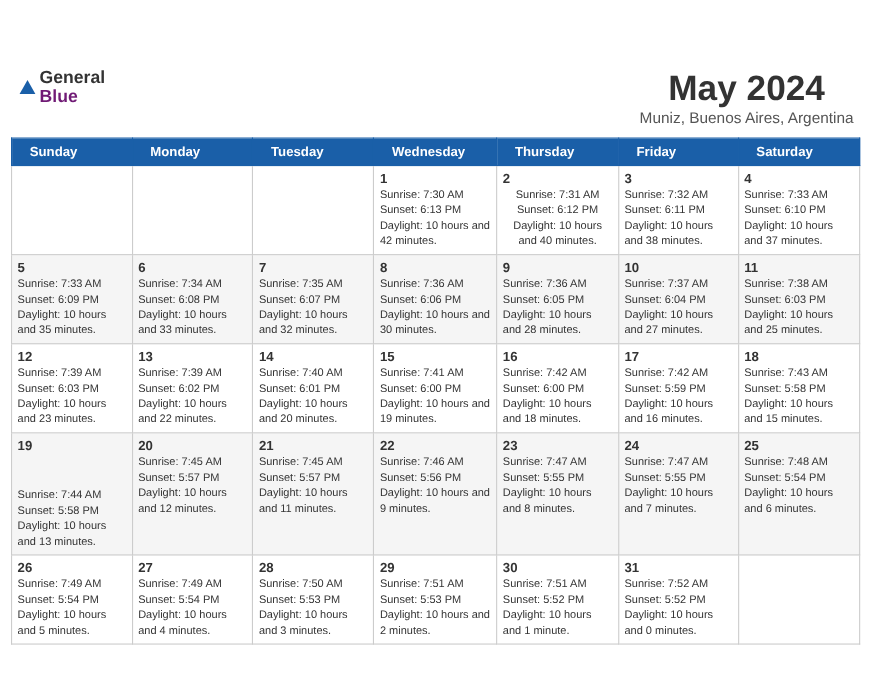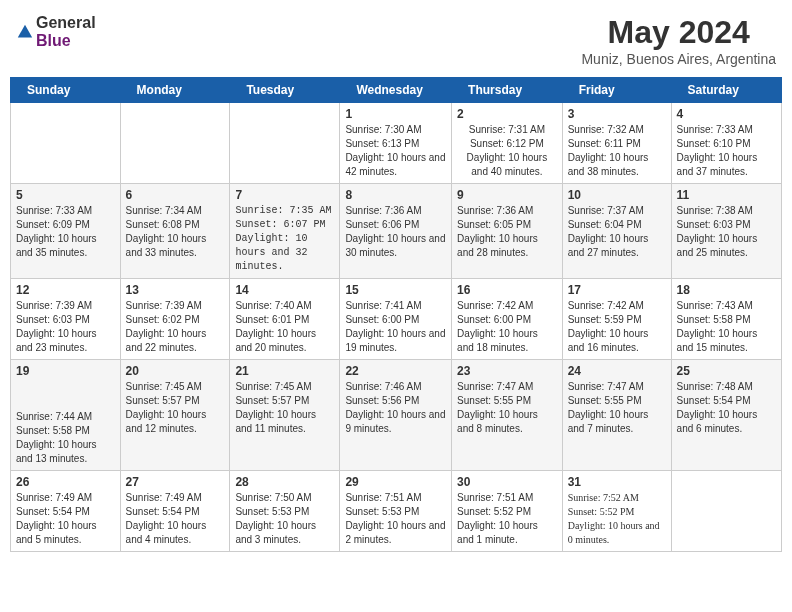--- a/index.html
+++ b/index.html
@@ -9,20 +9,21 @@
       width: 792px;
       min-height: 612px;
       padding: 10px;
     }
     .header {
       display: flex;
       justify-content: space-between;
       align-items: flex-start;
       margin-bottom: 6px;
       padding: 4px 6px;
+      margin-top: 48px;
     }
     .logo {
       display: flex;
       align-items: center;
     }
     .logo-text {
       display: flex;
       flex-direction: column;
       line-height: 1.1;
     }
@@ -165,21 +166,21 @@
 Daylight: 10 hours and 35 minutes.</div>
         </td>
         <td>
           <div class="day-number">6</div>
           <div class="day-info" style="white-space: pre-line;">Sunrise: 7:34 AM
 Sunset: 6:08 PM
 Daylight: 10 hours and 33 minutes.</div>
         </td>
         <td>
           <div class="day-number">7</div>
-          <div class="day-info" style="white-space: pre-line; font-family: Liberation Mono, monospace;">Sunrise: 7:35 AM
+          <div class="day-info" style="white-space: pre-line;">Sunrise: 7:35 AM
 Sunset: 6:07 PM
 Daylight: 10 hours and 32 minutes.</div>
         </td>
         <td>
           <div class="day-number">8</div>
           <div class="day-info" style="white-space: pre-line;">Sunrise: 7:36 AM
 Sunset: 6:06 PM
 Daylight: 10 hours and 30 minutes.</div>
         </td>
         <td>
@@ -315,20 +316,20 @@
 Daylight: 10 hours and 2 minutes.</div>
         </td>
         <td>
           <div class="day-number">30</div>
           <div class="day-info" style="white-space: pre-line;">Sunrise: 7:51 AM
 Sunset: 5:52 PM
 Daylight: 10 hours and 1 minute.</div>
         </td>
         <td>
           <div class="day-number">31</div>
-          <div class="day-info" style="white-space: pre-line; font-family: Liberation Serif, serif;">Sunrise: 7:52 AM
+          <div class="day-info" style="white-space: pre-line;">Sunrise: 7:52 AM
 Sunset: 5:52 PM
 Daylight: 10 hours and 0 minutes.</div>
         </td>
         <td class="empty-cell"></td>
       </tr>
     </tbody>
 </table>
 
 </body></html>

